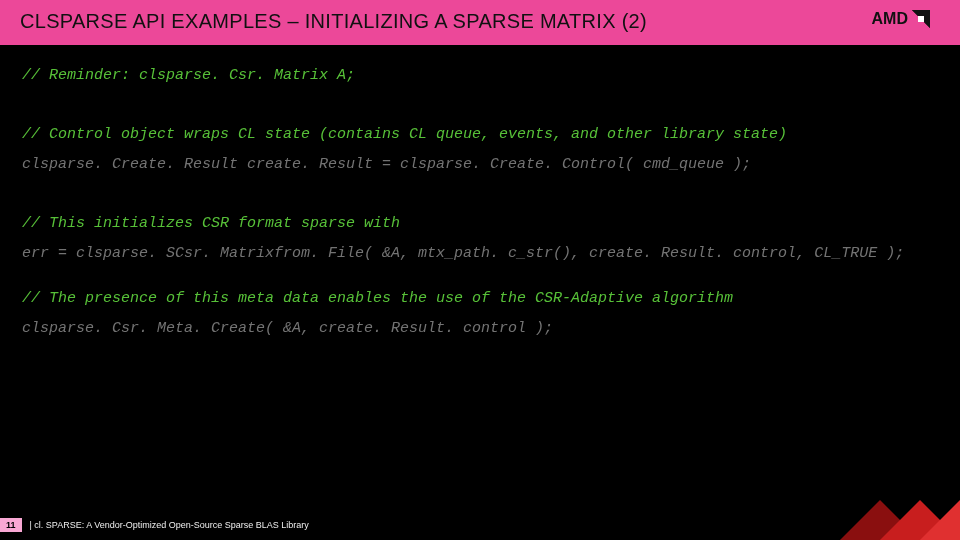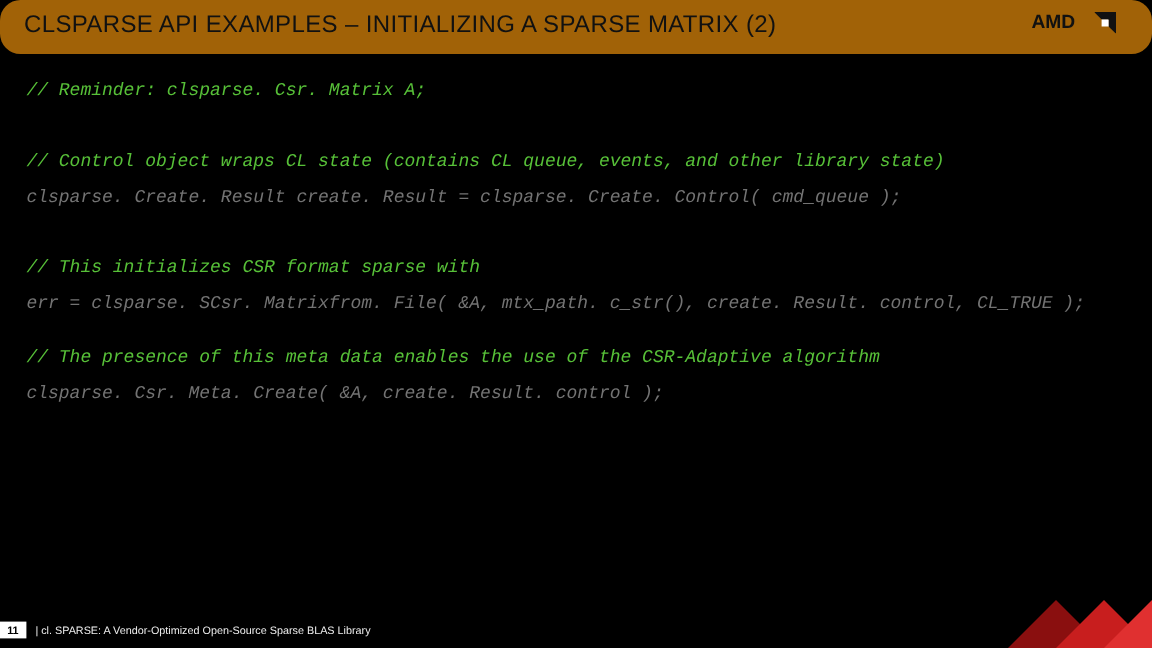--- a/index.html
+++ b/index.html
@@ -4,36 +4,35 @@
 <style>
   * { margin: 0; padding: 0; box-sizing: border-box; }
   html, body { width: 960px; height: 540px; overflow: hidden; }
   body {
     background: #000;
     font-family: "Segoe UI", Arial, sans-serif;
     color: #fff;
     position: relative;
   }
   .title-bar {
-    background: #a16207;
+    background: #ec4899;
     color: #111;
     padding: 10px 20px 12px 20px;
     font-size: 20px;
     font-weight: 400;
     letter-spacing: 0.3px;
     position: relative;
-    border-radius: 17px;
   }
   .logo {
     position: absolute;
     right: 30px;
     top: 10px;
     display: flex;
     align-items: center;
-    gap: 16px;
+    gap: 4px;
   }
   .logo-text {
     font-weight: 700;
     font-size: 16px;
     letter-spacing: 0px;
     color: #111;
   }
   .logo-arrow svg { display:block; }
   .content {
     padding: 20px 22px 0 22px;
@@ -53,21 +52,21 @@
   .footer {
     position: absolute;
     bottom: 8px;
     left: 0;
     font-size: 9px;
     color: #eee;
     display: flex;
     align-items: center;
   }
   .footer .pg {
-    background: #ffffff;
+    background: #f9a8d4;
     color: #000;
     padding: 2px 6px;
     font-weight: 600;
     margin-right: 8px;
   }
   .corner {
     position: absolute;
     right: 0;
     bottom: 0;
     width: 150px;

